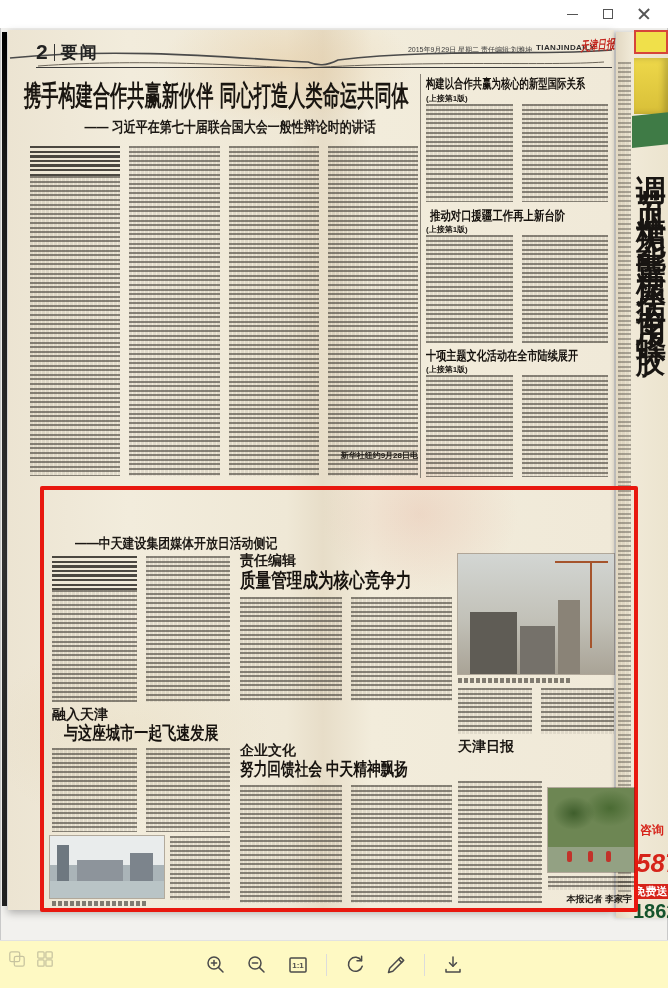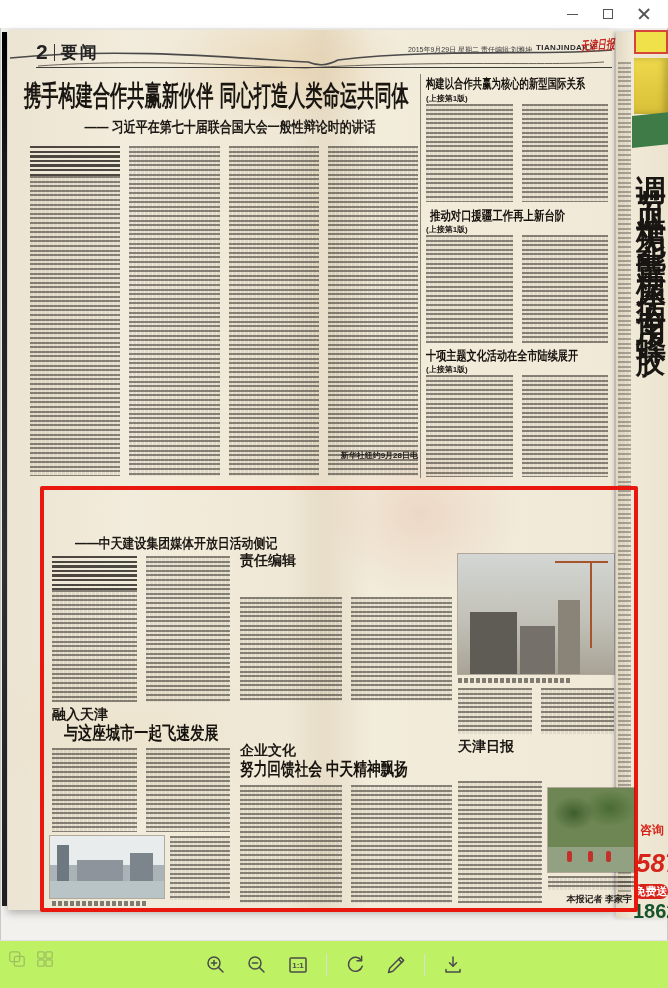--- a/index.html
+++ b/index.html
@@ -71,21 +71,21 @@
                linear-gradient(#6d8653 0 70%, #93a183 70% 100%); }
   .ph3 .p { position:absolute; bottom:12%; width:5px; height:11px; background:#c2322a; border-radius:2px; }
   .cap { background:repeating-linear-gradient(to right, rgba(40,36,30,.7) 0 4px, transparent 4px 6px); height:5px; opacity:.8; }
 
   
   .v-ad { writing-mode:vertical-rl; text-orientation:upright; font-weight:900; color:#181512;
           font-size:30px; letter-spacing:13px; line-height:34px; font-family:"DejaVu Serif", serif; }
   .promo-badge { background:#d6241a; color:#fff; font-size:11px; font-weight:700; text-align:center; line-height:15px; }
 
   
-  .toolbar { position:absolute; left:0; top:940px; width:668px; height:48px; background:#bef264;
+  .toolbar { position:absolute; left:0; top:940px; width:668px; height:48px; background:#fef9c3;
              border-top:1px solid #e2e2e2; display:flex; align-items:center; justify-content:center; gap:15px; }
   .tool { width:26px; height:26px; display:flex; align-items:center; justify-content:center; }
   .tool svg { stroke:#4b4b4b; fill:none; stroke-width:1.5; stroke-linecap:round; stroke-linejoin:round; }
   .tsep { width:1px; height:22px; background:#dcdcdc; }
   .corner-icons { position:absolute; left:8px; top:950px; display:flex; gap:10px; opacity:.32; }
   .corner-icons svg { stroke:#555; fill:none; stroke-width:1.4; }
 </style>
 </head>
 <body>
 
@@ -179,20 +179,23 @@
 
   <div class="abs cols" style="left:52px; top:556px; width:178px; height:146px; z-index:7;">
     <div>
         <div class="tx-bold" style="height:34px;"></div>
         <div class="tx" style="height:112px;"></div>
       </div>
     <div class="tx"></div>
   </div>
 
   <div class="abs kicker" style="left:240px; top:552px; z-index:7;">责任编辑</div>
+  <div class="abs" style="left:240px; top:567px; width:212px; z-index:7;">
+    <span class="cond sec-title" style="font-size:20px; transform:scaleX(.78);">质量管理成为核心竞争力</span>
+  </div>
   <div class="abs cols" style="left:240px; top:597px; width:212px; height:104px; z-index:7;">
     <div class="tx"></div>
     <div class="tx"></div>
   </div>
 
   <div class="photo ph1" style="left:458px; top:554px; width:156px; height:120px; z-index:7;">
     <div class="b1"></div>
     <div class="b2"></div>
     <div class="b3"></div>
     <div class="cr-v"></div>
@@ -240,21 +243,21 @@
   <div class="abs" style="left:520px; top:893px; width:112px; font-size:9px; font-weight:800; color:#1c1814; text-align:right; z-index:7;">本报记者 李家宇</div>
 
   <div class="paper-side"></div>
   <div class="abs tx" style="left:618px; top:62px; width:13px; height:838px; opacity:.55;"></div>
   <div class="abs" style="left:634px; top:30px; width:34px; height:24px; background:#f0e04a; border:2px solid #d6453a;"></div>
   <div class="abs" style="left:634px; top:58px; width:34px; height:56px; background:linear-gradient(#eed84a,#d8bf38); box-shadow:inset -4px 0 6px rgba(0,0,0,.2);"></div>
   <div class="abs" style="left:632px; top:114px; width:38px; height:32px; background:#3f7b46; transform:skewY(-6deg);"></div>
   <div class="abs v-ad" style="left:634px; top:152px; height:660px;">调节血糖为能量糖尿病专用蜂胶</div>
   <div class="abs" style="left:640px; top:822px; font-size:12px; font-weight:800; color:#d6241a;">咨询</div>
   <div class="abs" style="left:636px; top:848px; font-size:26px; font-weight:900; font-style:italic; color:#d6241a;">587</div>
-  <div class="abs promo-badge" style="left:634px; top:884px; width:34px; height:15px;border-radius:7px;">免费送</div>
+  <div class="abs promo-badge" style="left:634px; top:884px; width:34px; height:15px;">免费送</div>
   <div class="abs" style="left:633px; top:900px; font-size:20px; font-weight:900; color:#14532d;">1862</div>
 
   <div class="toolbar">
     <div class="tool">
       <svg width="24" height="24" viewBox="0 0 24 24">
         <circle cx="10" cy="10" r="6"></circle>
           <line x1="14.6" y1="14.6" x2="19" y2="19"></line>
         <line x1="7.4" y1="10" x2="12.6" y2="10"></line>
           <line x1="10" y1="7.4" x2="10" y2="12.6"></line>
       </svg>

